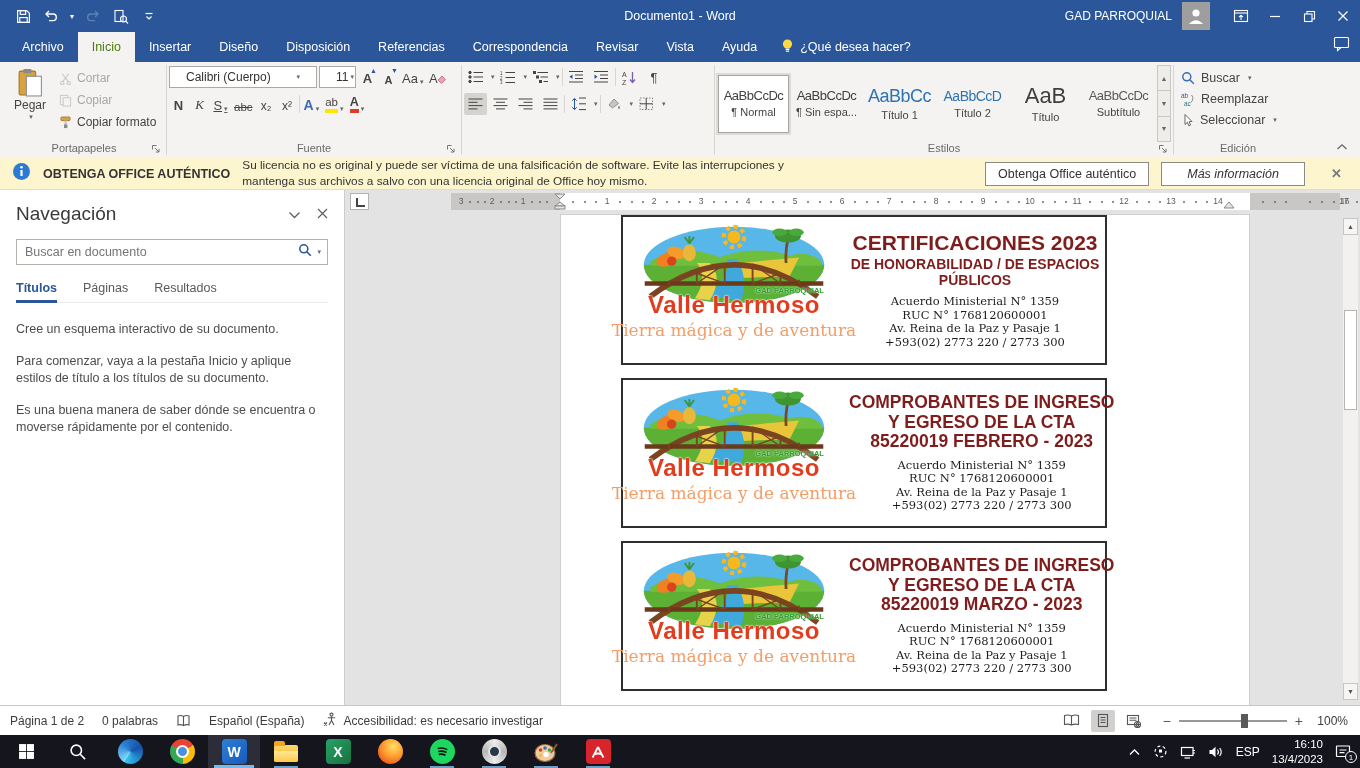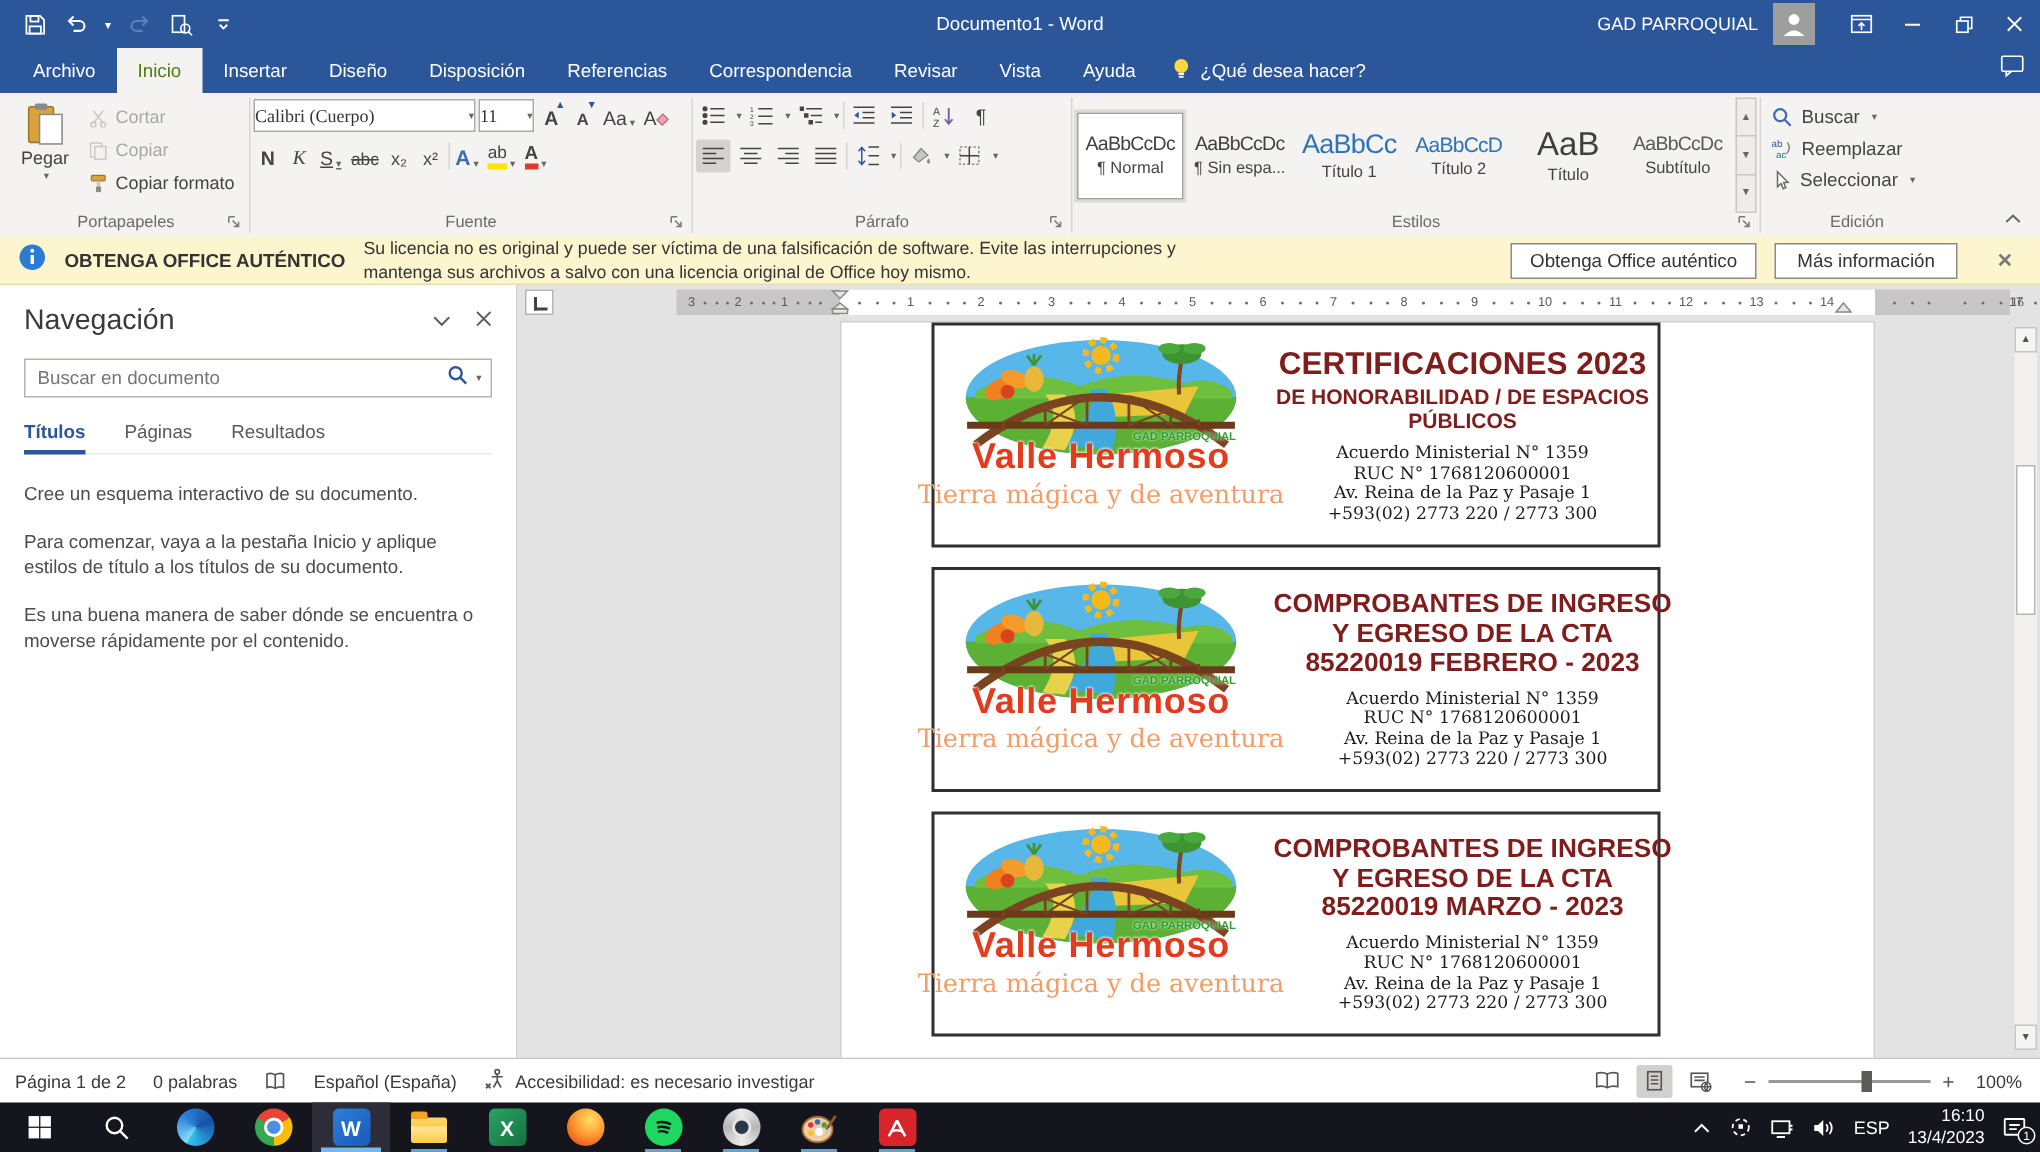--- a/index.html
+++ b/index.html
@@ -38,21 +38,21 @@
   .dim svg { opacity:.45; }
 
   .g-clip { width:164px; }
   .paste { width:52px; display:flex; flex-direction:column; align-items:center; font-size:12px; color:#444; padding-top:3px; gap:1px; }
   .clipcol { display:flex; flex-direction:column; padding-top:2px; }
   .sbtn { display:flex; align-items:center; gap:5px; font-size:12px; color:#444; height:22px; padding:0 3px; white-space:nowrap; }
 
   .g-font { width:294px; }
   .g-font .grp-body { flex-direction:column; }
   .frow { display:flex; align-items:center; gap:2px; height:24px; }
-  .combo { height:22px; background:#fff; border:1px solid #abaaa8; display:flex; align-items:center; justify-content:space-between; font-size:12px; color:#333; padding:0 0;font-family:Liberation Serif, serif; }
+  .combo { height:22px; background:#fff; border:1px solid #abaaa8; display:flex; align-items:center; justify-content:space-between; font-size:12px; color:#333; padding:0 16px; }
   .fname { width:148px; }
   .fsize { width:37px; }
   .fbtn { height:22px; min-width:19px; display:flex; align-items:flex-end; justify-content:center; font-size:13px; color:#444; padding:0 2px 2px 2px; position:relative; }
   .fb-b { font-weight:bold; }
   .fb-i { font-style:italic; font-family:"Liberation Serif", serif; }
   .fb-u span { text-decoration:underline; }
   .fb-st { text-decoration:line-through; font-size:11.5px; }
   .fb-sub, .fb-sup { font-size:12px; }
   .tinyarr { font-size:7px; position:absolute; top:1px; right:0; color:#2b579a; }
   .eff-a { color:#3b6cb4; font-weight:bold; font-size:14px; }
@@ -82,21 +82,21 @@
   .g-edit { width:128px; }
   .g-edit .grp-body { flex-direction:column; padding-top:2px; }
   .erow { display:flex; align-items:center; gap:6px; height:21px; font-size:12.5px; color:#444; padding-left:5px; white-space:nowrap; }
   .collapse { position:absolute; right:12px; bottom:3px; }
 
   
   .licensebar { height:32px; background:#fdf5ce; border-bottom:1px solid #e8dfa8; display:flex; align-items:center; padding:0 10px 0 12px; gap:12px; }
   .lic-head { font-size:12.5px; font-weight:bold; color:#333; white-space:nowrap; }
   .lic-msg { font-size:11.8px; color:#333; line-height:1.28; max-width:568px; }
   .lic-btn { background:#fff; border:1px solid #8a8a8a; font-size:12.5px; color:#333; padding:4px 0; width:164px; text-align:center; white-space:nowrap; }
-  .lic-btn2 { width:122px; }
+  .lic-btn2 { width:144px;font-style:italic; }
   .lic-btns { margin-left:auto; display:flex; gap:12px; align-items:center; }
   .lic-x { margin:0 8px 0 14px; font-size:13px; color:#7a7a7a; font-weight:bold; }
 
   
   .main { height:515px; display:flex; }
   .navpane { width:345px; background:#fff; border-right:1px solid #cfcdcb; display:flex; flex-direction:column; }
   .nav-head { display:flex; align-items:center; padding:13px 16px 10px 16px; }
   .nav-title { font-size:19px; color:#3b3a39; font-weight:400; }
   .nav-icons { margin-left:auto; display:flex; gap:16px; align-items:center; }
   .nsearch { margin:4px 16px 0 16px; height:26px; border:1px solid #b5b2ae; display:flex; align-items:center; background:#fff; }
@@ -490,25 +490,20 @@
             </span>
             <span class="crt">▾</span>
           <span class="pbtn">
               <svg width="15" height="14" viewBox="0 0 15 14" stroke="#8a8886" stroke-dasharray="1.6 1.4" fill="none">
                 <rect x="1" y="1" width="12.5" height="11.5"></rect>
                 <path d="M7.2 1 V12.5 M1 6.8 H13.5" stroke="#444" stroke-dasharray="none"></path>
               </svg>
             </span>
             <span class="crt">▾</span>
         </div>
-      </div>
-      <div class="grp-label"><span>Párrafo</span>
-        <span class="launcher"><svg width="10" height="10" viewBox="0 0 10 10" fill="none" stroke="#777" stroke-width="1">
-              <path d="M1.5 1.5 H5.5 M1.5 1.5 V5.5 M4 4 L8 8 M8 4.8 V8 H4.8"></path>
-            </svg></span>
       </div>
     </div>
     <div class="vsep"></div>
 
     <div class="grp g-styles">
       <div class="grp-body">
         <div id="stylecards">
             <div class="scard sel">
               <div class="sprev sp0">AaBbCcDc</div>
               <div class="sname">¶ Normal</div>

